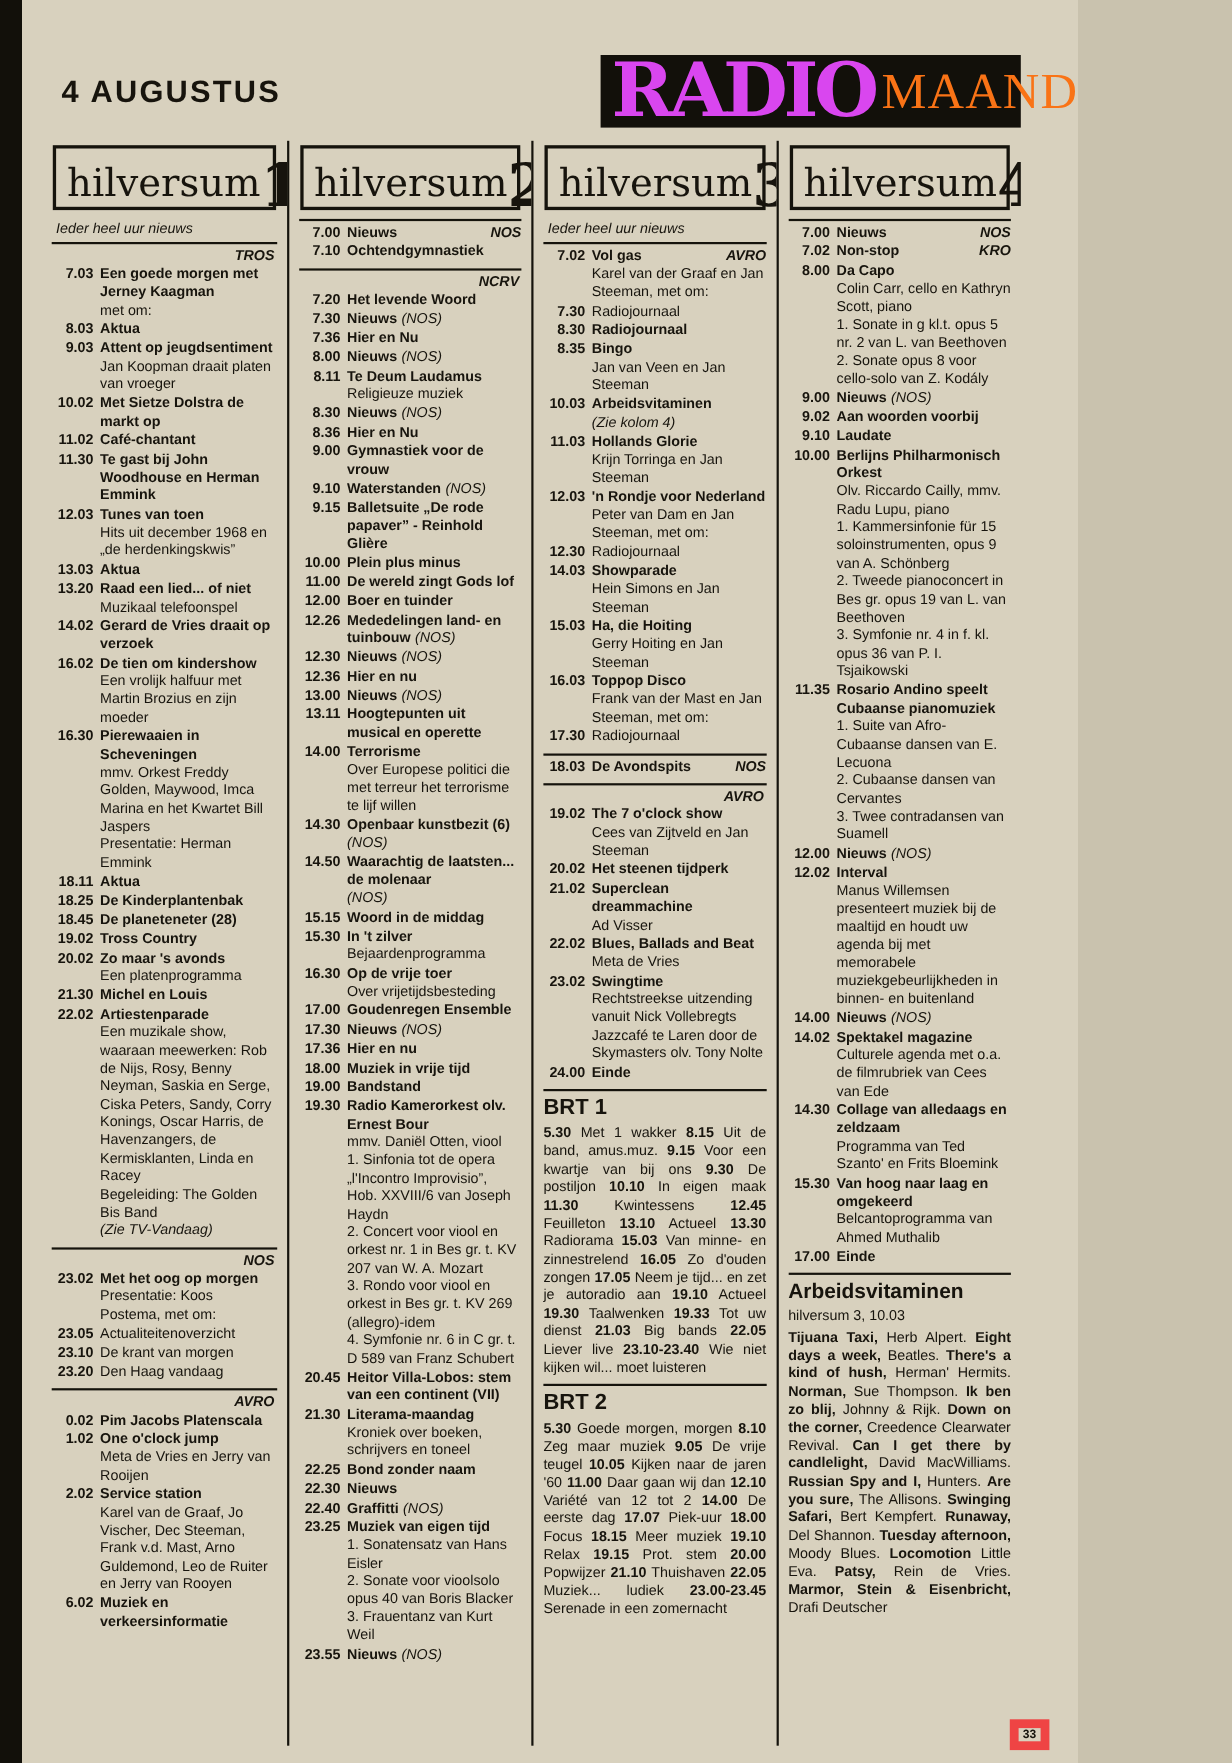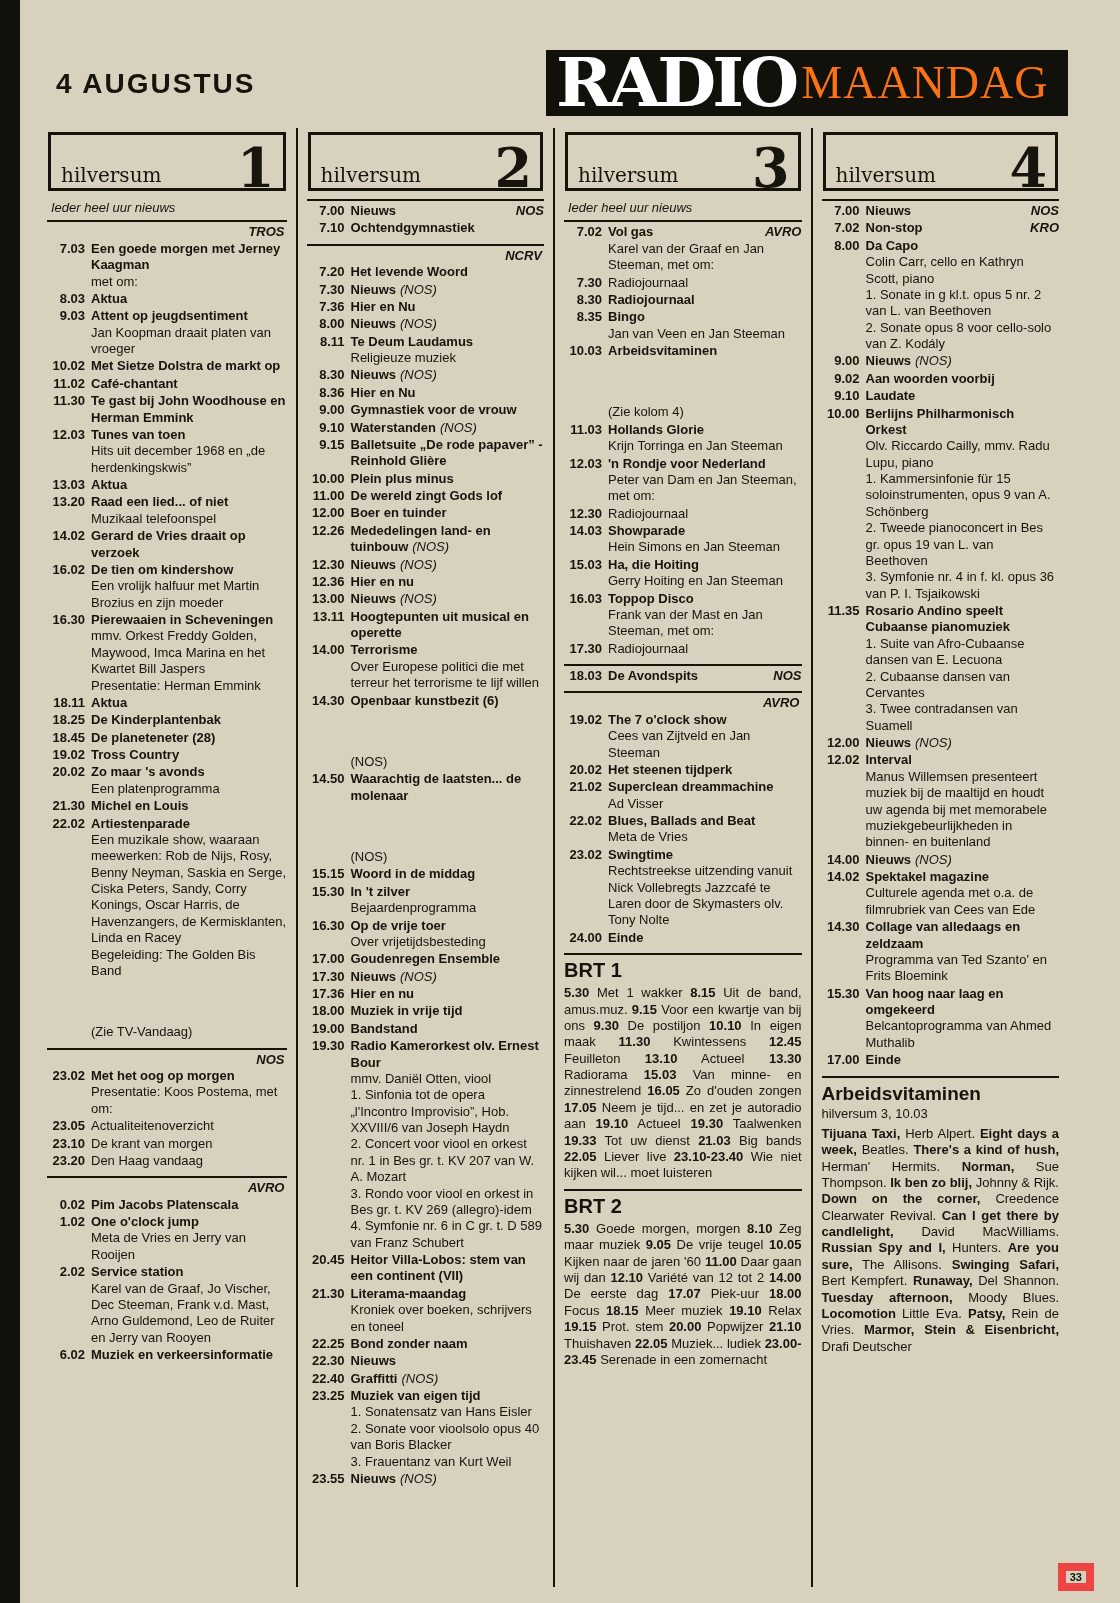--- a/index.html
+++ b/index.html
@@ -1,48 +1,48 @@
 <!DOCTYPE html>
 <html><head>
 <meta charset="utf-8">
 <style>
   html,body{margin:0;padding:0;background:#c9c2ae;}
-  .page{position:relative;width:1120px;height:1603px;background:#d8d1be;overflow:hidden;
+  .page{position:relative;width:980px;height:1603px;background:#d8d1be;overflow:hidden;
         font-family:"Liberation Sans",sans-serif;color:#17140d;}
   .binding{position:absolute;left:0;top:0;width:20px;height:100%;background:#12100a;}
   
   .header{position:absolute;top:50px;left:38px;right:52px;height:66px;}
   .date{position:absolute;left:18px;top:18px;font-size:28px;font-weight:700;letter-spacing:2px;}
   .blackbar{position:absolute;left:508px;top:0;right:0;bottom:0;background:#12100a;
             display:flex;align-items:center;padding-left:10px;}
   .radio{font-family:"DejaVu Serif",serif;font-weight:700;font-size:68px;line-height:.9;
-         color:#ffffff;letter-spacing:-4px;}
+         color:#d946ef;letter-spacing:-4px;}
   .day{font-family:Liberation Serif, serif;font-size:46px;line-height:1;color:#f97316;margin-left:6px;letter-spacing:1px;}
   
   .cols{position:absolute;top:128px;left:38px;right:52px;bottom:16px;
         display:grid;grid-template-columns:repeat(4,1fr);}
   .col{padding:0 9px;overflow:hidden;font-size:13px;line-height:1.26;border-left:2px solid #15130c;}
   .col:first-child{border-left:none;}
   .colhead{border:3px solid #15130c;margin:4px 1px 8px;padding:4px 8px 3px 10px;height:46px;
            display:flex;justify-content:space-between;align-items:flex-end;}
-  .station{font-family:"DejaVu Serif",serif;font-size:20px;line-height:1;}
+  .station{font-family:"DejaVu Serif",serif;font-size:35px;line-height:1;}
   .num{font-family:"DejaVu Serif",serif;font-weight:700;font-size:54px;line-height:.78;margin-bottom:-4px;}
   .rule{border-top:2px solid #15130c;margin:3px 0 2px;}
   .item + .rule, .para + .rule{margin-top:7px;}
   .note{font-style:italic;padding:1px 0 1px 4px;}
   .network{text-align:right;font-weight:700;font-style:italic;padding-right:2px;}
   .item{display:flex;align-items:flex-start;margin-bottom:1px;}
   .time{flex:0 0 38px;text-align:right;padding-right:6px;font-weight:700;white-space:nowrap;}
   .pbody{flex:1;min-width:0;}
   .title{font-weight:700;}
   .title.plain{font-weight:400;}
   .suffix{font-style:italic;margin-left:4px;}
   .tag{float:right;font-weight:700;font-style:italic;padding-left:6px;}
   .line{font-weight:400;}
-  .line.it{margin-top:45px;}
+  .line.it{font-style:italic;}
   .bhead{font-weight:700;font-size:20px;margin:3px 0 2px;}
   .bighead{font-weight:700;font-size:19px;margin:4px 0 1px;}
   .subnote{margin-bottom:3px;}
   .para{text-align:justify;margin:1px 0 6px;}
   .seg.b{font-weight:700;}
   .pagenum{position:absolute;right:26px;bottom:12px;border:8px solid #ef4444;padding:0 4px;
            font-weight:700;font-size:11px;background:#d8d1be;}
 </style>
 </head>
 <body>

